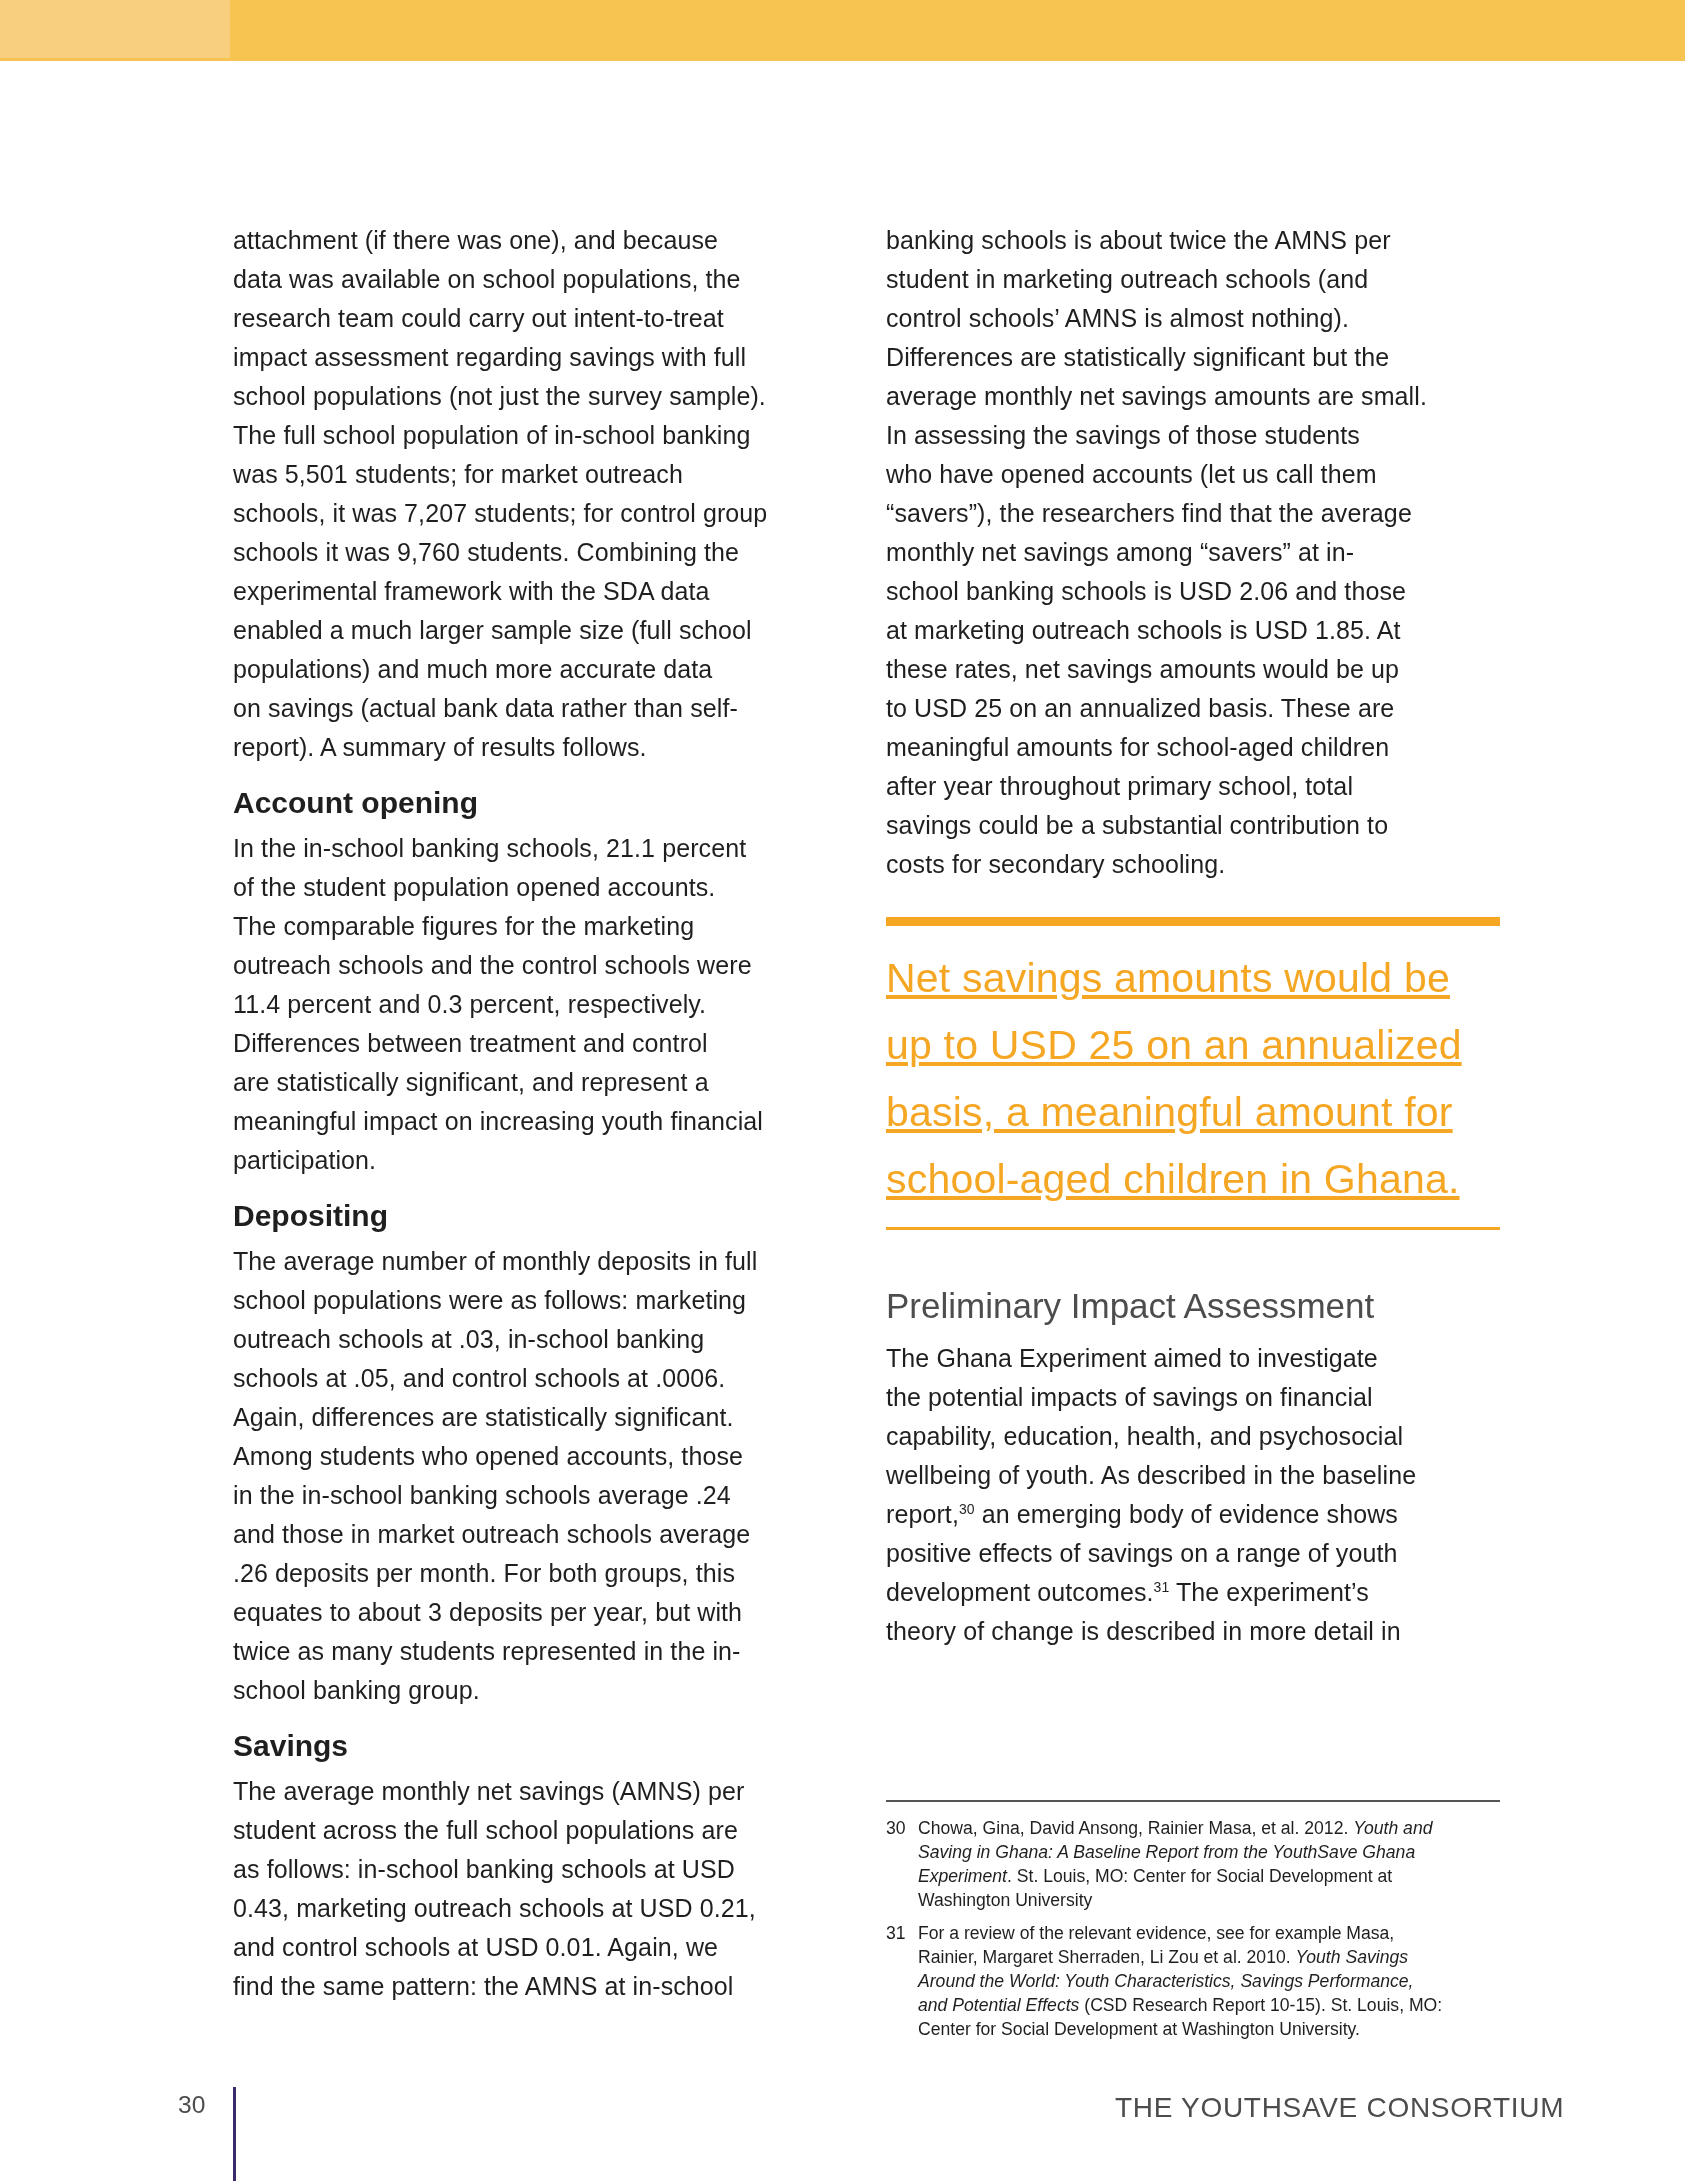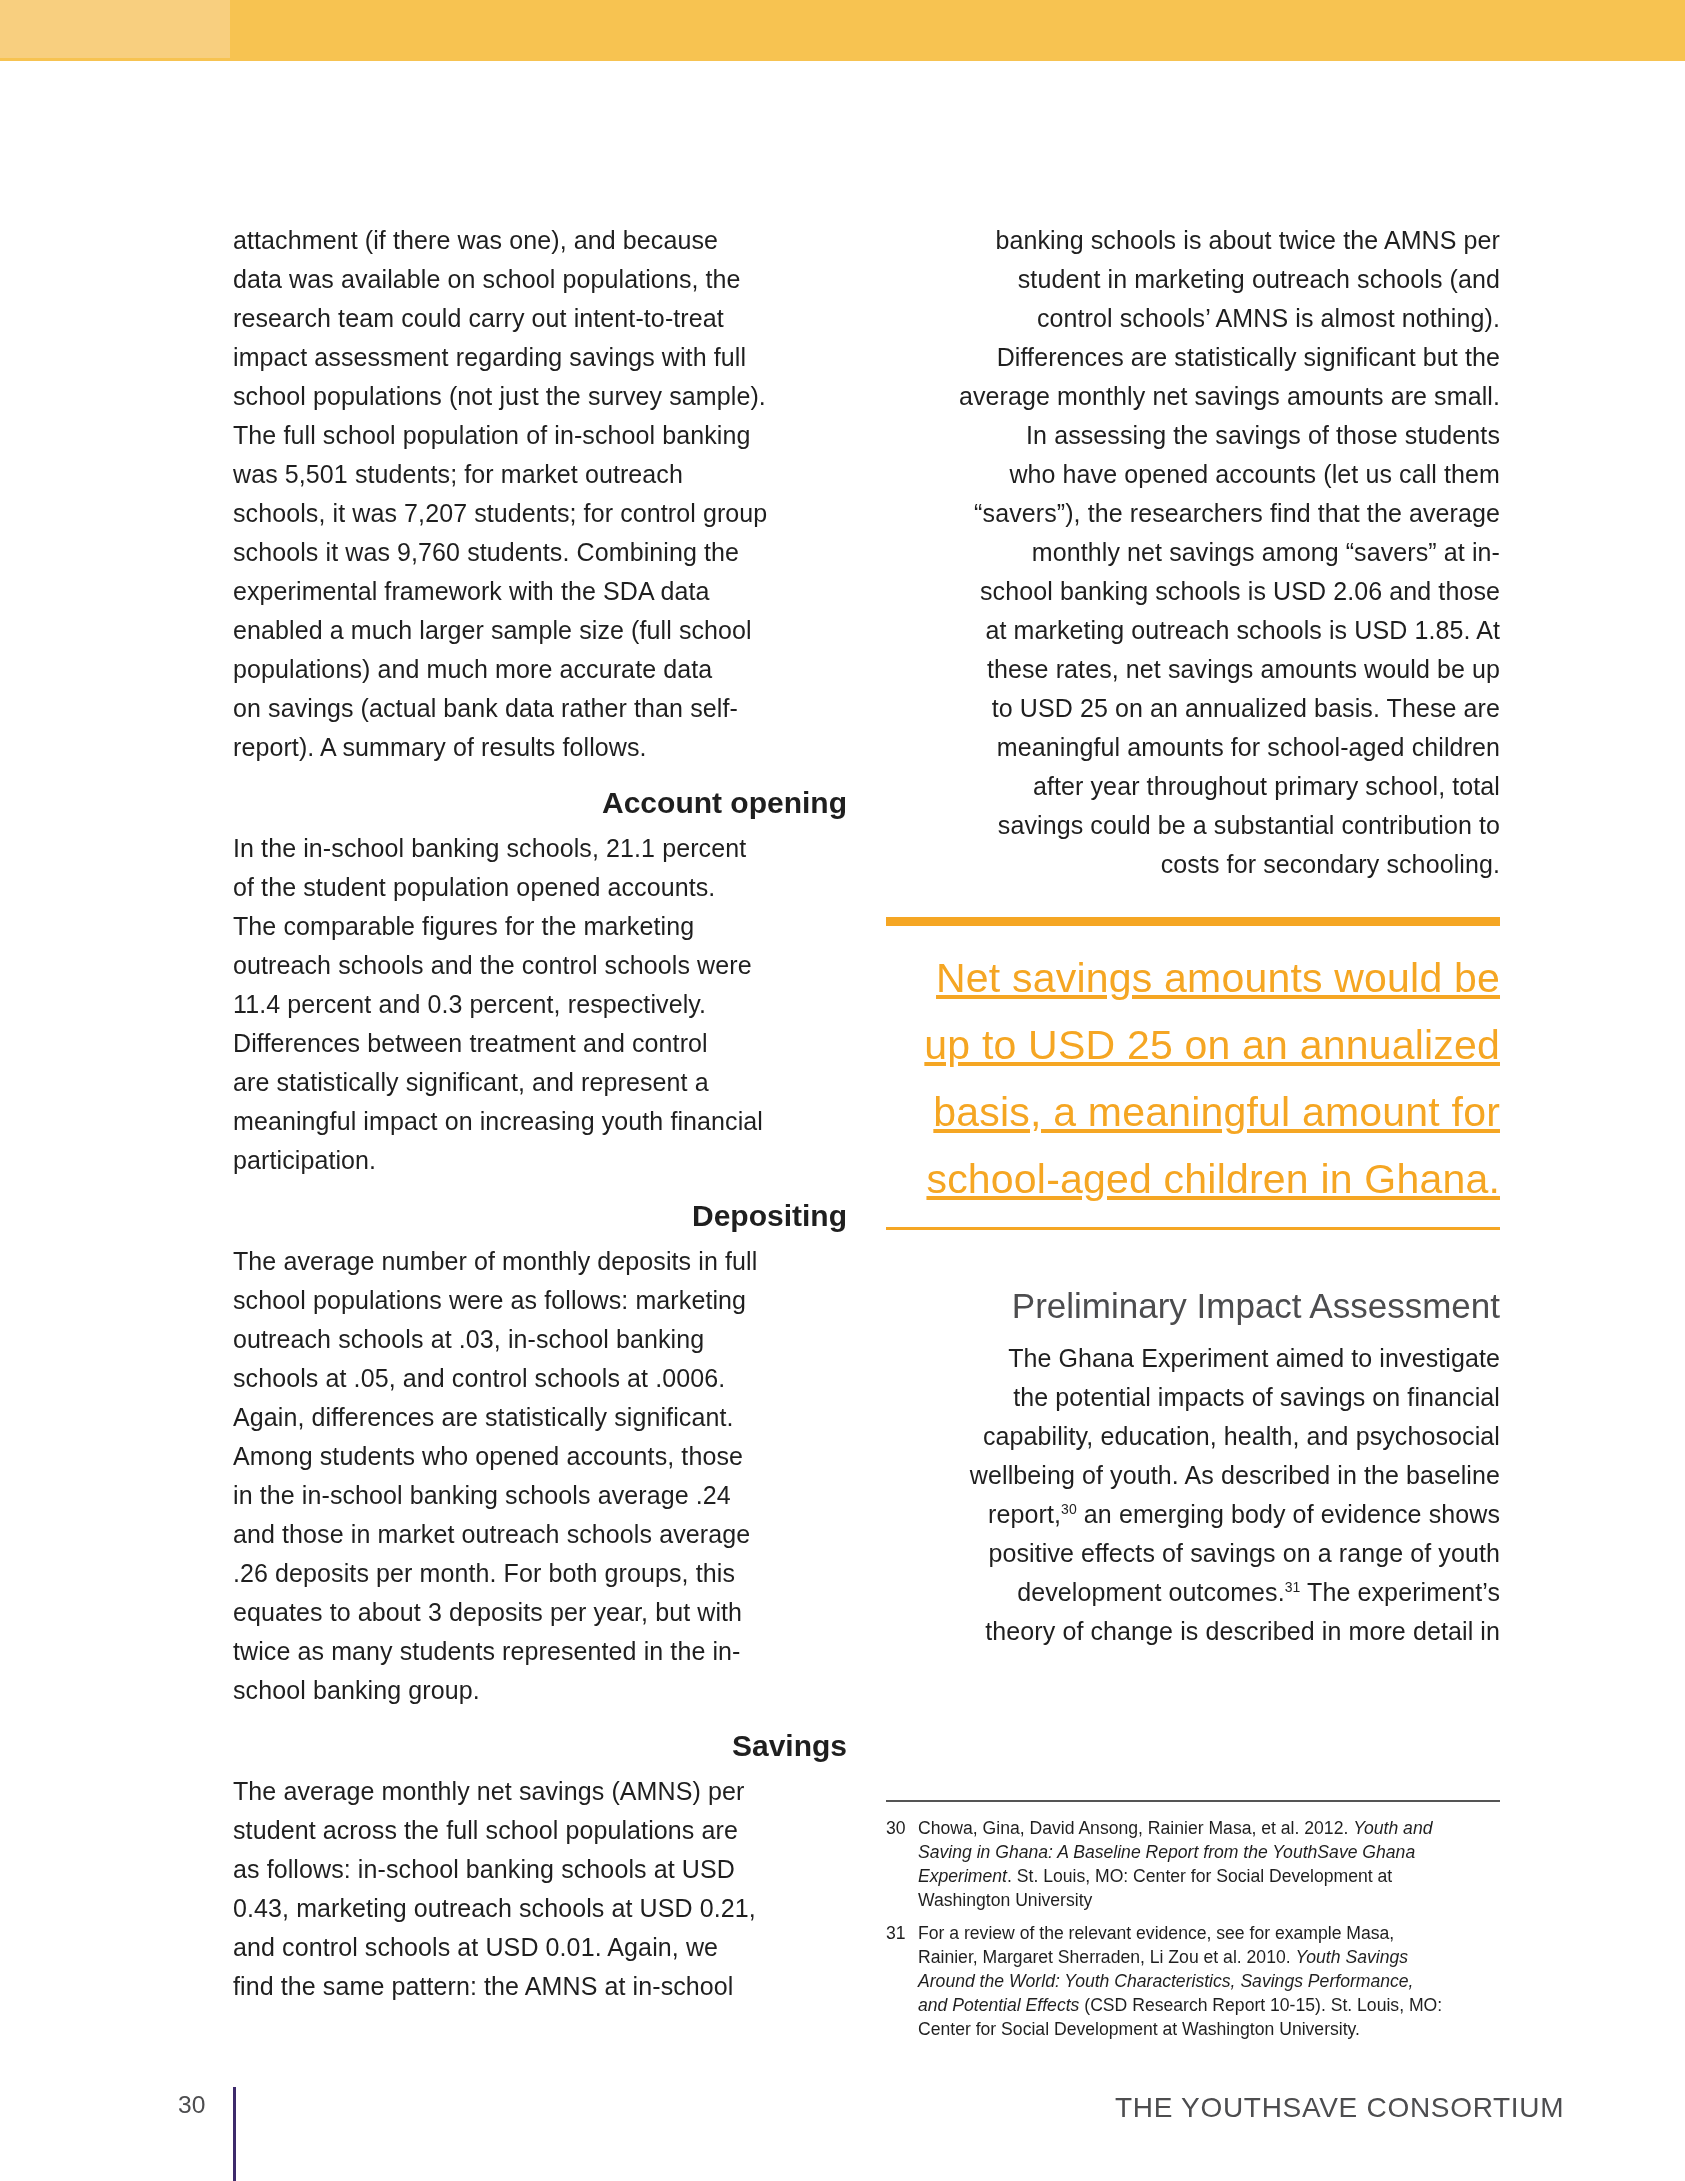--- a/index.html
+++ b/index.html
@@ -4,26 +4,26 @@
   <style>
     * { box-sizing: border-box; margin: 0; padding: 0; }
     html, body { width: 1685px; height: 2181px; background: #ffffff; }
     body { position: relative; font-family: "Liberation Sans", sans-serif; color: #1f1f1f; overflow: hidden; }
 
     .top-band { position: absolute; left: 0; top: 0; width: 1685px; height: 61px; background: #f7c351; }
     .top-band-block { position: absolute; left: 0; top: 0; width: 230px; height: 58px; background: #f8cf7f; }
 
     .col { position: absolute; top: 221px; }
     .col-left { left: 233px; width: 614px; }
-    .col-right { left: 886px; width: 614px; text-align: right; }
+    .col-right { left: 886px; width: 614px; }
 
     .para { font-size: 25px; line-height: 39px; color: #1f1f1f; letter-spacing: 0.1px; }
     .line { display: block; white-space: nowrap; }
 
-    .subhead { font-size: 30px; line-height: 39px; color: #1f1f1f; margin-top: 16px; margin-bottom: 7px; text-align: right; }
+    .subhead { font-size: 30px; line-height: 39px; color: #1f1f1f; margin-top: 16px; margin-bottom: 7px; }
 
     .pull-top-rule { height: 8.8px; background: #f5a623; width: 614px; margin-top: 33px; }
     .pull-quote { color: #f5a623; font-size: 41px; line-height: 67px; margin-top: 19.3px; letter-spacing: 0.2px; text-decoration: underline; }
     .pull-bottom-rule { height: 2.6px; background: #f5a623; width: 614px; margin-top: 14px; }
 
     .section-title { font-size: 35px; line-height: 46px; font-weight: normal; color: #4d4d4f; margin-top: 53px; margin-bottom: 10.5px; }
 
     sup { font-size: 14px; line-height: 0; vertical-align: super; }
 
     .footnotes { position: absolute; left: 886px; top: 1800px; width: 614px; }

